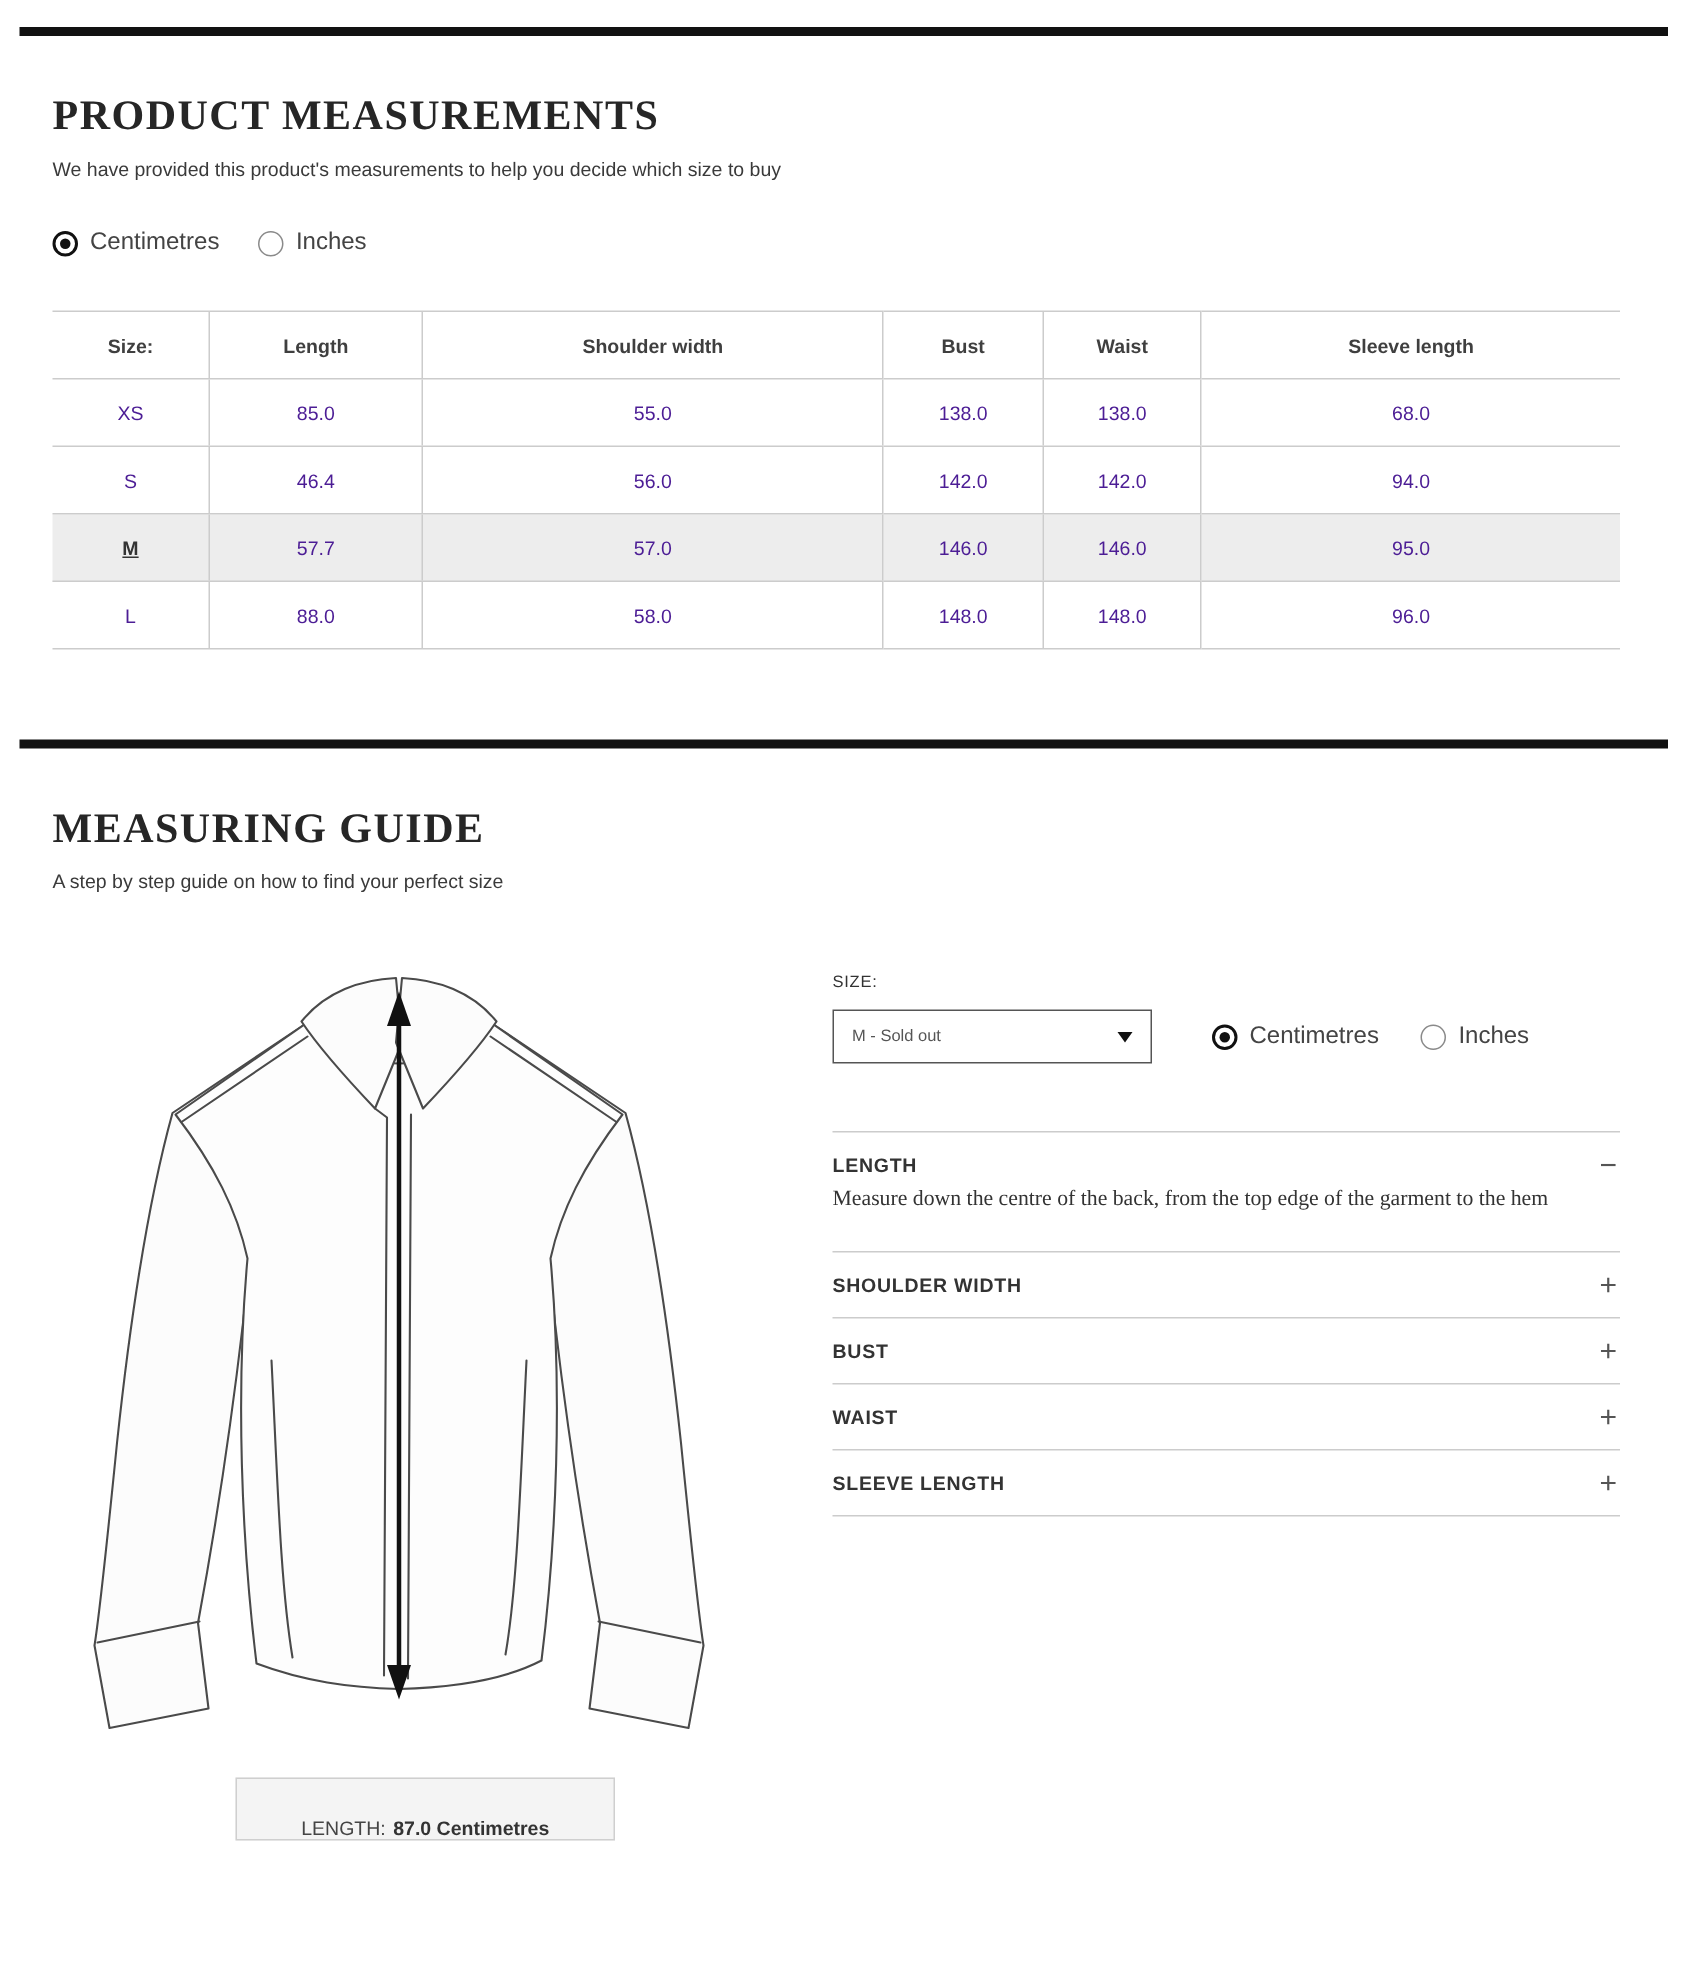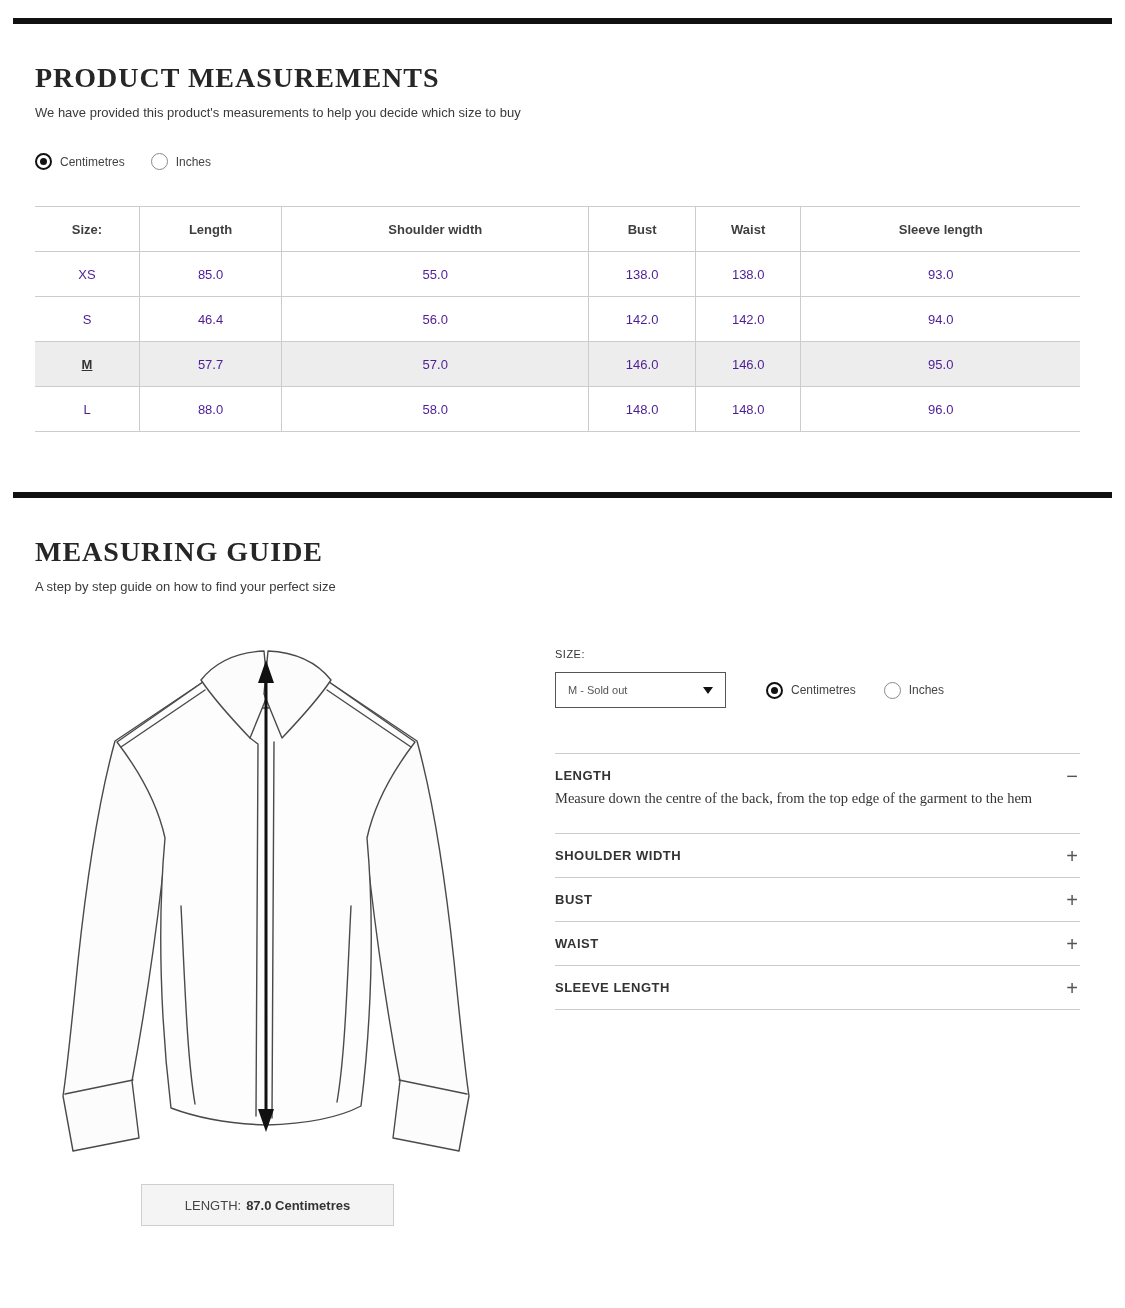--- a/index.html
+++ b/index.html
@@ -34,21 +34,21 @@
   .radio-row { display: flex; align-items: center; gap: 26px; margin-top: 31px; }
   .radio { display: inline-flex; align-items: center; gap: 8px; cursor: pointer; }
   .rb {
     width: 17px; height: 17px; border-radius: 50%;
     border: 2.5px solid #111;
     display: inline-flex; align-items: center; justify-content: center;
     background: #fff; flex: 0 0 auto;
   }
   .rb.checked::after { content: ""; width: 7px; height: 7px; border-radius: 50%; background: #111; }
   .rb.unchecked { border: 1.5px solid #8a8a8a; }
-  .rlabel { font-size: 12px; color: #444; }
+  .rlabel { font-size: 16px; color: #444; }
 
   
   table.meas {
     width: 100%;
     margin-top: 36px;
     border-collapse: collapse;
     table-layout: fixed;
   }
   table.meas col.c-size { width: 10%; }
   table.meas col.c-length { width: 13.6%; }
@@ -66,36 +66,36 @@
   table.meas th + th, table.meas td + td { border-left: 1px solid #cccccc; }
   tr.highlighted td { background: #ededed; }
   td.size-cell.sel { font-weight: 700; text-decoration: underline; color: #333; }
 
   .bar.mid { margin-top: 44px; }
 
   
   .guide-body { position: relative; margin-top: 50px; height: 640px; }
   .shirt-wrap { position: absolute; left: 18px; top: 0; width: 455px; height: 520px; }
   .measure-chip {
-    position: absolute; left: 106px; top: 538px;
+    position: absolute; left: 122px; top: 538px;
     width: 253px; height: 42px;
     background: #f4f4f4; border: 1px solid #cfcfcf;
-    display: flex; align-items: center; justify-content: center;
+    display: flex; align-items: flex-end; justify-content: center;
     font-size: 13px; color: #444; white-space: nowrap;
   }
   .measure-chip .pref { margin-right: 5px; }
   .measure-chip b { color: #333; }
 
   .size-label {
     position: absolute; left: 520px; top: 2px;
     font-size: 11px; letter-spacing: 0.5px; color: #333;
   }
   .select-row { position: absolute; left: 520px; top: 26px; display: flex; align-items: center; }
   .select {
-    width: 171px; height: 36px;
+    width: 213px; height: 36px;
     border: 1px solid #555;
     display: flex; align-items: center; justify-content: space-between;
     padding: 0 12px; cursor: pointer; background: #fff;
   }
   .select .sel-text { font-size: 11px; color: #555; }
   .caret {
     width: 0; height: 0;
     border-left: 5px solid transparent; border-right: 5px solid transparent;
     border-top: 7px solid #111;
   }
@@ -153,21 +153,21 @@
         <th>Sleeve length</th>
       </tr>
     </thead>
     <tbody>
       <tr>
         <td class="size-cell">XS</td>
         <td>85.0</td>
         <td>55.0</td>
         <td>138.0</td>
         <td>138.0</td>
-        <td>93.0</td>
+        <td>68.0</td>
       </tr>
       <tr>
         <td class="size-cell">S</td>
         <td>46.4</td>
         <td>56.0</td>
         <td>142.0</td>
         <td>142.0</td>
         <td>94.0</td>
       </tr>
       <tr class="highlighted">

